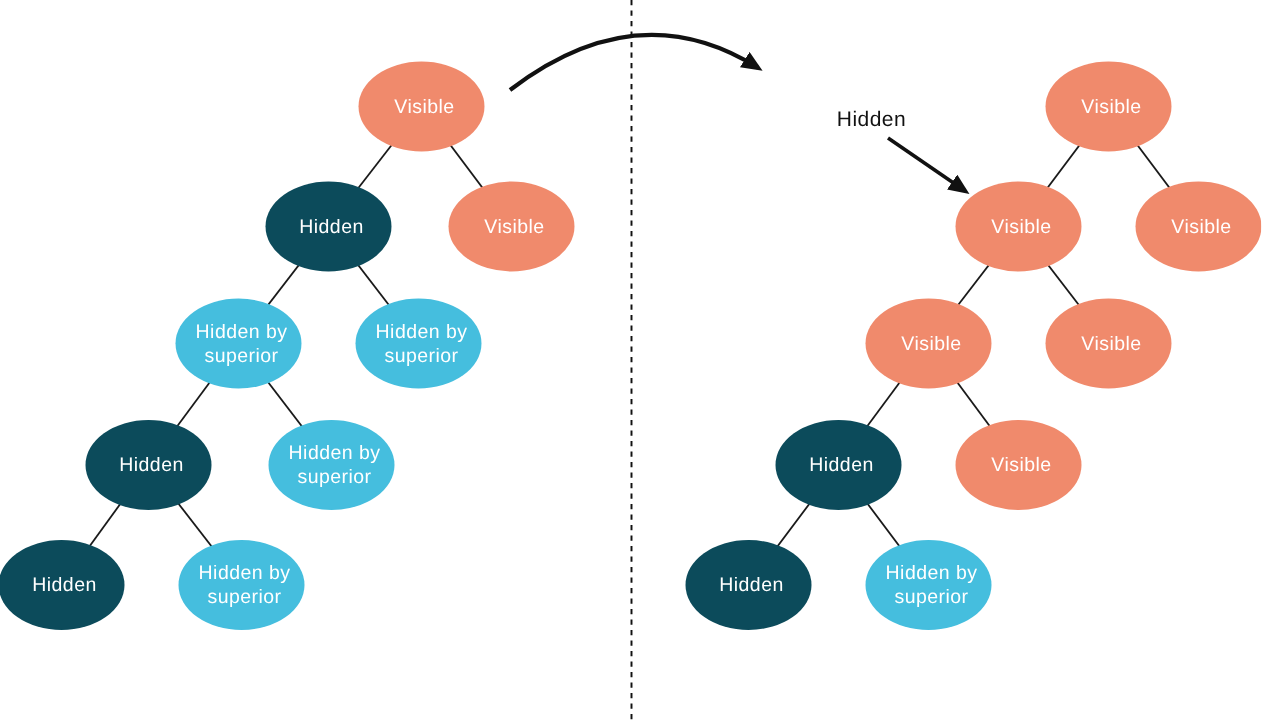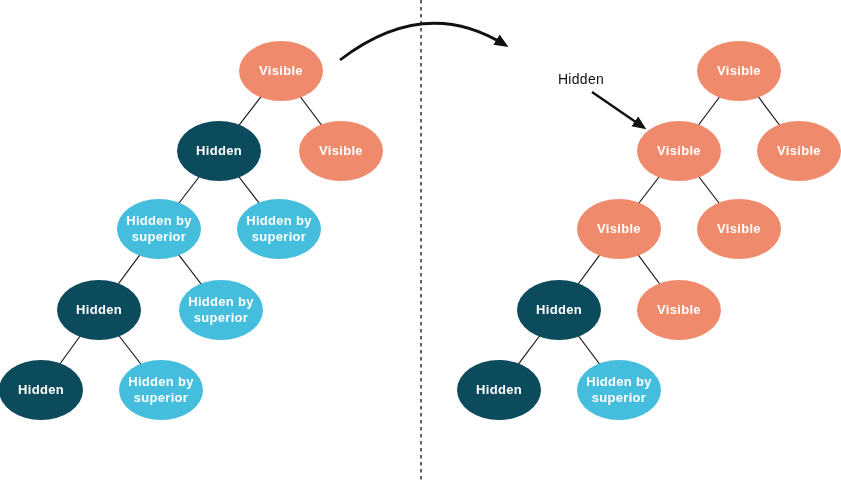--- a/index.html
+++ b/index.html
@@ -20,24 +20,24 @@
     left: 0; top: 0;
     width: 100%; height: 100%;
   }
   .node {
     position: absolute;
     width: 84px;
     height: 60px;
     border-radius: 50%;
     display: flex;
     align-items: center;
-    justify-content: center;
+    justify-content: flex-end;
     text-align: center;
     font-size: 13px;
-    font-weight: 700;
+    font-weight: 400;
     line-height: 1.25;
     letter-spacing: 0.3px;
   }
   .node span {
     display: block;
     width: 80px;
   }
   .reveal-label {
     position: absolute;
     transform: translate(-50%, -50%);

